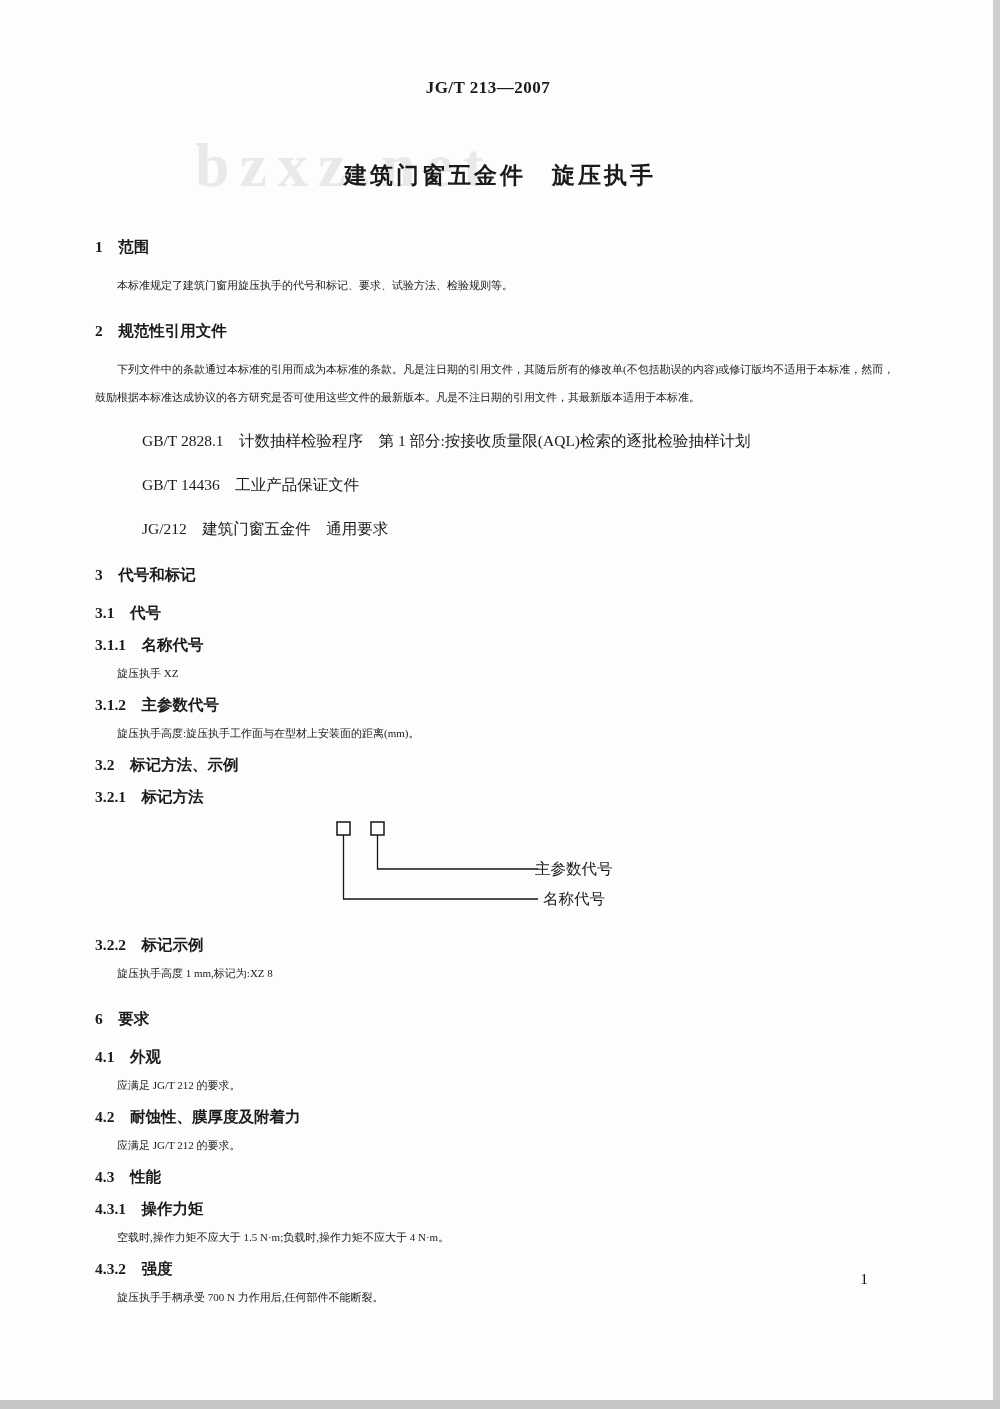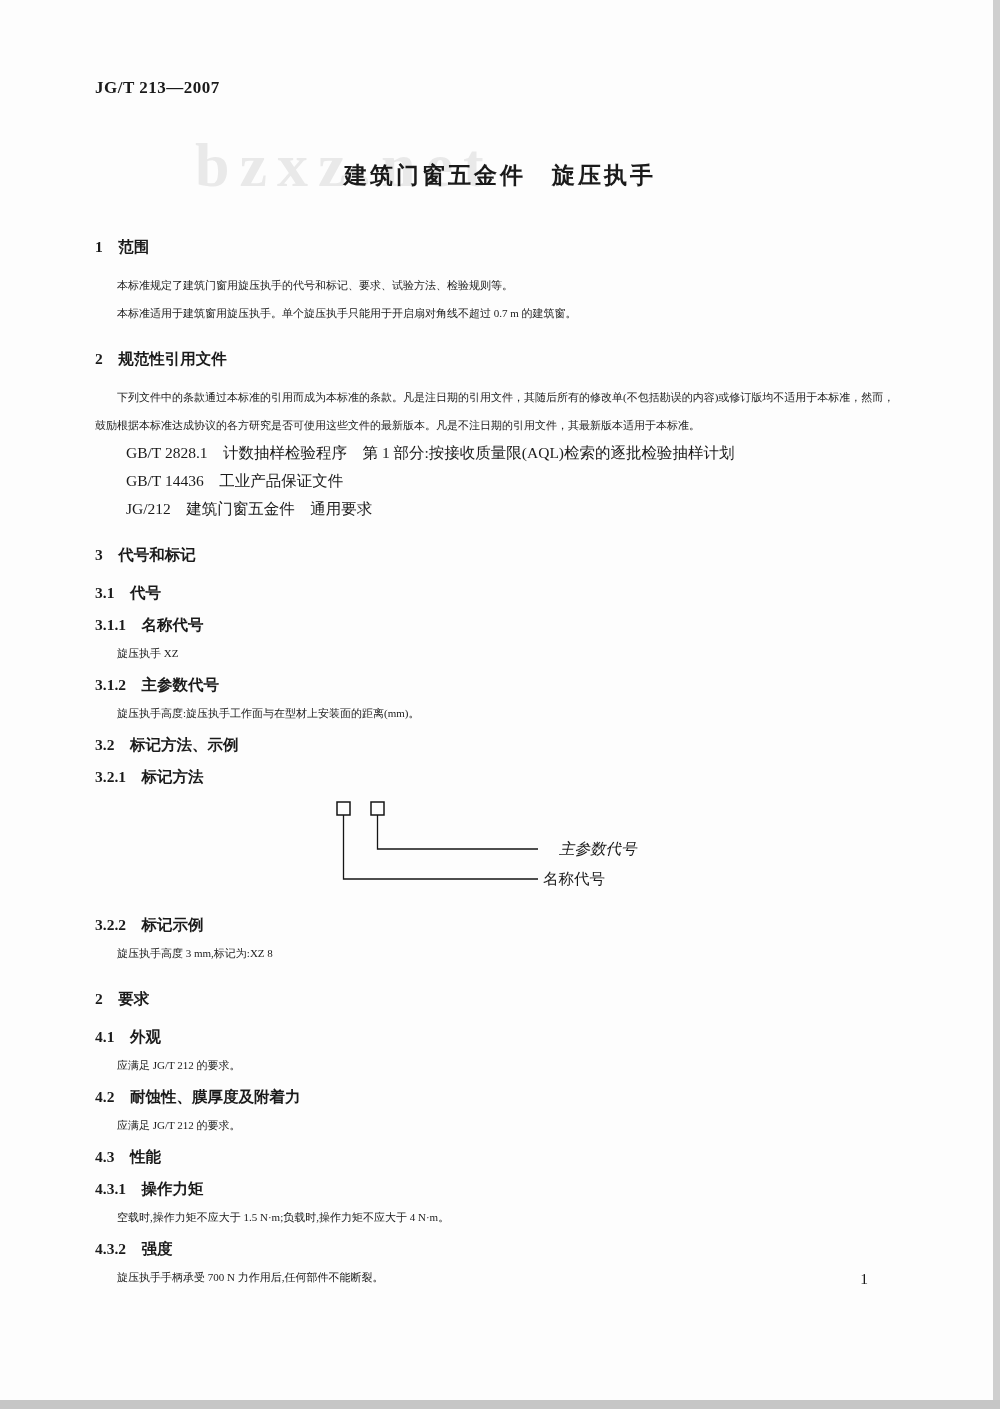--- a/index.html
+++ b/index.html
@@ -26,21 +26,21 @@
     top: 130px; left: 195px;
     font-size: 62px;
     font-weight: 700;
     letter-spacing: 10px;
     color: rgba(60, 60, 60, 0.10);
     user-select: none;
     white-space: nowrap;
   }
   .content { position: relative; padding: 78px 95px 0 95px; }
   .doc-number {
-    text-align: left;
+    text-align: center;
     padding-right: 24px;
     font-size: 17px;
     font-weight: 700;
     letter-spacing: 0.5px;
   }
   .doc-title {
     margin: 62px 0 42px 0;
     text-align: center;
     font-size: 23px;
     font-weight: 700;
@@ -58,21 +58,21 @@
     font-weight: 700;
     line-height: 28px;
   }
   .para {
     margin: 0;
     font-size: 11px;
     line-height: 28px;
     text-indent: 2em;
   }
   .ref {
-    margin: 0;
+    margin: 16px;
     font-size: 15.5px;
     line-height: 28px;
     padding-left: 2em;
   }
   .diagram {
     position: relative;
     height: 100px;
     margin: 8px 0 12px 140px;
   }
   .diagram svg rect { fill: none; stroke: #151515; stroke-width: 1.5; }
@@ -100,21 +100,20 @@
   <div class="watermark">bzxz.net</div>
 
   <div class="content">
 
     <div class="doc-number">JG/T 213—2007</div>
 
     <h1 class="doc-title">建筑门窗五金件　旋压执手</h1>
 
     <h2 class="sec">1　范围</h2>
     <p class="para">本标准规定了建筑门窗用旋压执手的代号和标记、要求、试验方法、检验规则等。</p>
-    <p class="para">本标准适用于建筑窗用旋压执手。单个旋压执手只能用于开启扇对角线不超过 0.7 m 的建筑窗。</p>
 
     <h2 class="sec">2　规范性引用文件</h2>
     <p class="para">下列文件中的条款通过本标准的引用而成为本标准的条款。凡是注日期的引用文件，其随后所有的修改单(不包括勘误的内容)或修订版均不适用于本标准，然而，鼓励根据本标准达成协议的各方研究是否可使用这些文件的最新版本。凡是不注日期的引用文件，其最新版本适用于本标准。</p>
     <p class="ref">GB/T 2828.1　计数抽样检验程序　第 1 部分:按接收质量限(AQL)检索的逐批检验抽样计划</p>
     <p class="ref">GB/T 14436　工业产品保证文件</p>
     <p class="ref">JG/212　建筑门窗五金件　通用要求</p>
 
     <h2 class="sec">3　代号和标记</h2>
     <h3 class="sub">3.1　代号</h3>
     <h4 class="sub">3.1.1　名称代号</h4>
@@ -124,28 +123,28 @@
     <h3 class="sub">3.2　标记方法、示例</h3>
     <h4 class="sub">3.2.1　标记方法</h4>
 
     <div class="diagram">
       <svg width="560" height="100" viewBox="0 0 560 100">
         <rect x="102" y="3" width="13" height="13"></rect>
         <rect x="136" y="3" width="13" height="13"></rect>
         <polyline points="142.5,16 142.5,50 303,50"></polyline>
         <polyline points="108.5,16 108.5,80 303,80"></polyline>
       </svg>
-      <span class="dlabel" style="left:324px; top:41px;font-style:italic;">主参数代号</span>
+      <span class="dlabel" style="left:300px; top:41px;">主参数代号</span>
       <span class="dlabel" style="left:308px; top:71px;">名称代号</span>
     </div>
 
     <h4 class="sub">3.2.2　标记示例</h4>
-    <p class="para">旋压执手高度 3 mm,标记为:XZ 8</p>
+    <p class="para">旋压执手高度 1 mm,标记为:XZ 8</p>
 
-    <h2 class="sec">2　要求</h2>
+    <h2 class="sec">6　要求</h2>
     <h3 class="sub">4.1　外观</h3>
     <p class="para">应满足 JG/T 212 的要求。</p>
     <h3 class="sub">4.2　耐蚀性、膜厚度及附着力</h3>
     <p class="para">应满足 JG/T 212 的要求。</p>
     <h3 class="sub">4.3　性能</h3>
     <h4 class="sub">4.3.1　操作力矩</h4>
     <p class="para">空载时,操作力矩不应大于 1.5 N·m;负载时,操作力矩不应大于 4 N·m。</p>
     <h4 class="sub">4.3.2　强度</h4>
     <p class="para">旋压执手手柄承受 700 N 力作用后,任何部件不能断裂。</p>
 

